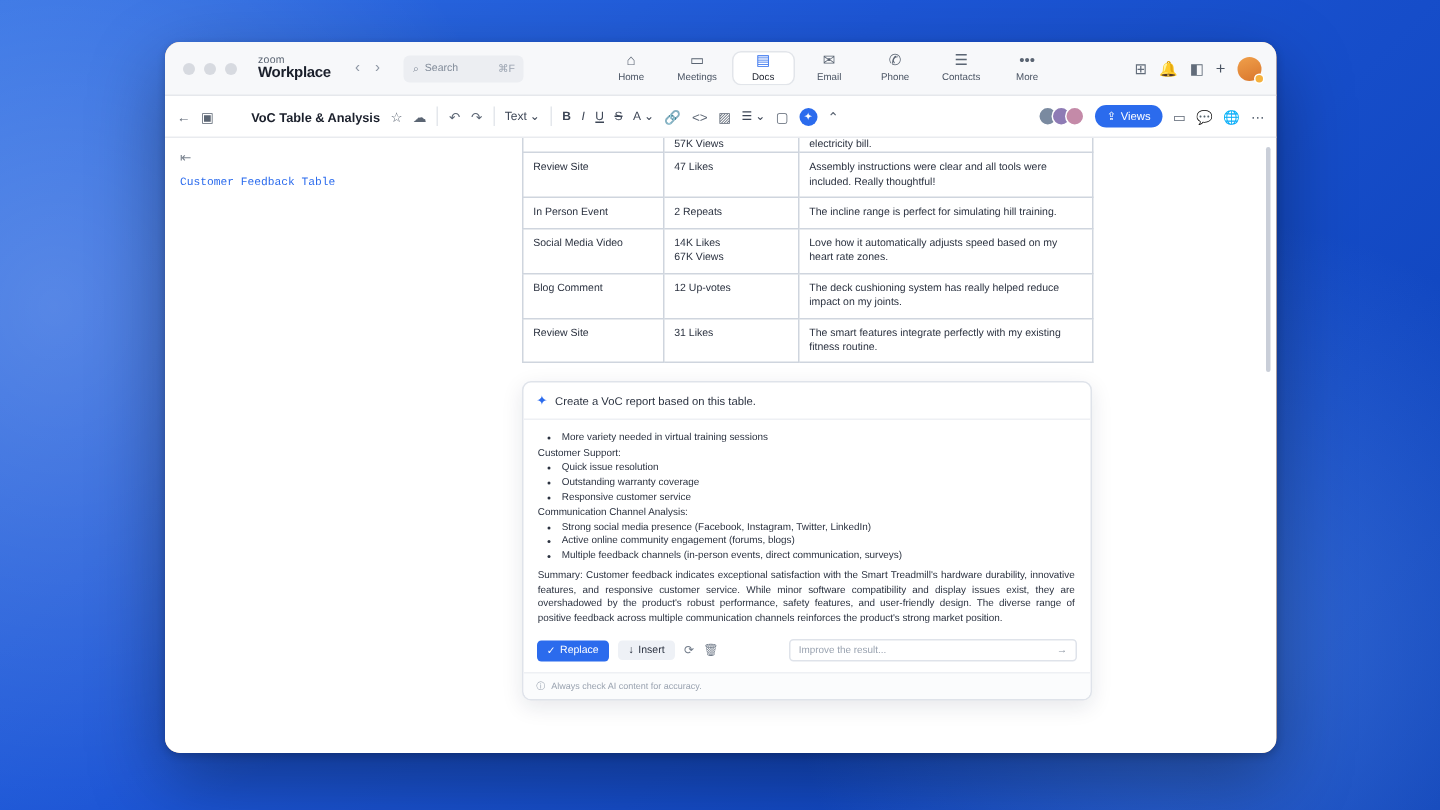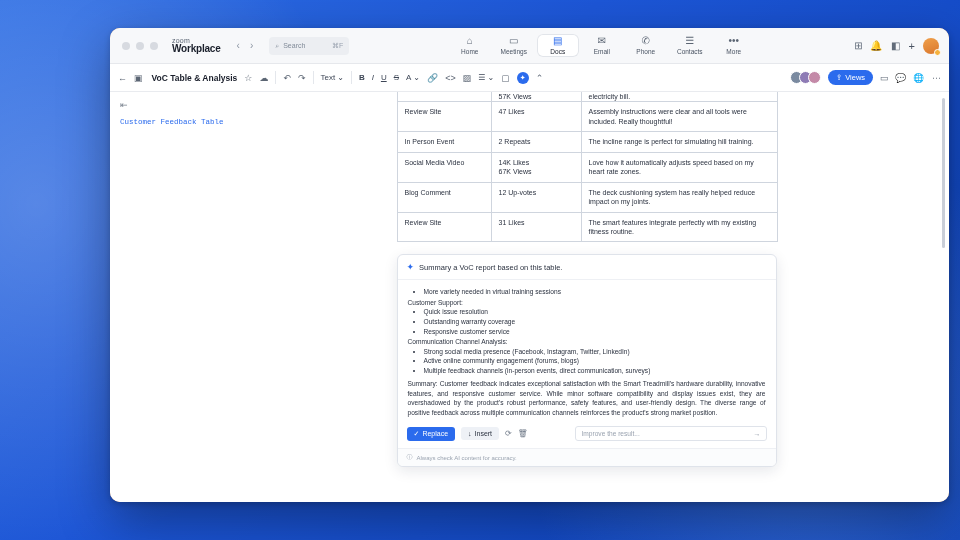--- a/index.html
+++ b/index.html
@@ -15,21 +15,21 @@
     background: radial-gradient(ellipse at 30% 40%, rgba(255,255,255,0.22), rgba(255,255,255,0) 62%);
     pointer-events:none;
   }
   .bg-glow2 {
     position:absolute; right:-160px; bottom:-200px; width:620px; height:620px;
     background: radial-gradient(circle at 50% 50%, rgba(120,175,255,0.35), rgba(120,175,255,0) 65%);
     pointer-events:none;
   }
 
   .window {
-    position:absolute; left:110px; top:28px; width:839px; height:474px;
+    position:absolute; left:110px; top:28px; width:741px; height:474px;
     background:#fdba74; border-radius:10px;
     box-shadow: 0 18px 50px rgba(0,0,0,0.35), 0 2px 6px rgba(0,0,0,0.2);
     overflow:hidden;
   }
 
   
   .titlebar {
     height:36px; background:#f7f8fa; border-bottom:1px solid #e6e8ec;
     display:flex; align-items:center; padding:0 8px; position:relative;
   }
@@ -63,21 +63,21 @@
     background:#f5b13d; border:1.5px solid #fff;
   }
   .plusbtn { font-size:11px; color:#4a5463; }
 
   
   .doctoolbar {
     height:28px; background:#ffffff; border-bottom:1px solid #e9ebef;
     display:flex; align-items:center; padding:0 8px; gap:7px; font-size:8px; color:#3d4656;
   }
   .tb-ic { color:#5b6573; font-size:9px; }
-  .doctitle { font-size:8.5px; color:#1a1f2b; font-weight:600; margin-left:2px; }
+  .doctitle { font-size:8.5px; color:#1a1f2b; font-weight:600; margin-left:18px; }
   .divider-v { width:1px; height:13px; background:#e4e7ec; }
   .tb-text { font-size:8px; color:#3d4656; display:flex; align-items:center; gap:2px; }
   .tb-b { font-weight:bold; }
   .tb-i { font-style:italic; }
   .tb-u { text-decoration:underline; }
   .tb-s { text-decoration:line-through; }
   .ai-circle {
     width:12px; height:12px; border-radius:50%; background:#2b6bed; color:#fff;
     display:flex; align-items:center; justify-content:center; font-size:7px;
   }
@@ -304,21 +304,21 @@
             <td class="c2">31 Likes</td>
             <td class="c3">The smart features integrate perfectly with my existing fitness routine.</td>
           </tr>
         </tbody>
           </table>
       </div>
 
       <div class="aipanel">
         <div class="aiprompt">
           <span class="sparkle">✦</span>
-          <span>Summary a VoC report based on this table.</span>
+          <span>Create a VoC report based on this table.</span>
         </div>
         <div class="airesult">
           <ul>
             <li>More variety needed in virtual training sessions</li>
           </ul>
           <div class="plain">Customer Support:</div>
           <ul>
             <li>Quick issue resolution</li>
             <li>Outstanding warranty coverage</li>
             <li>Responsive customer service</li>

